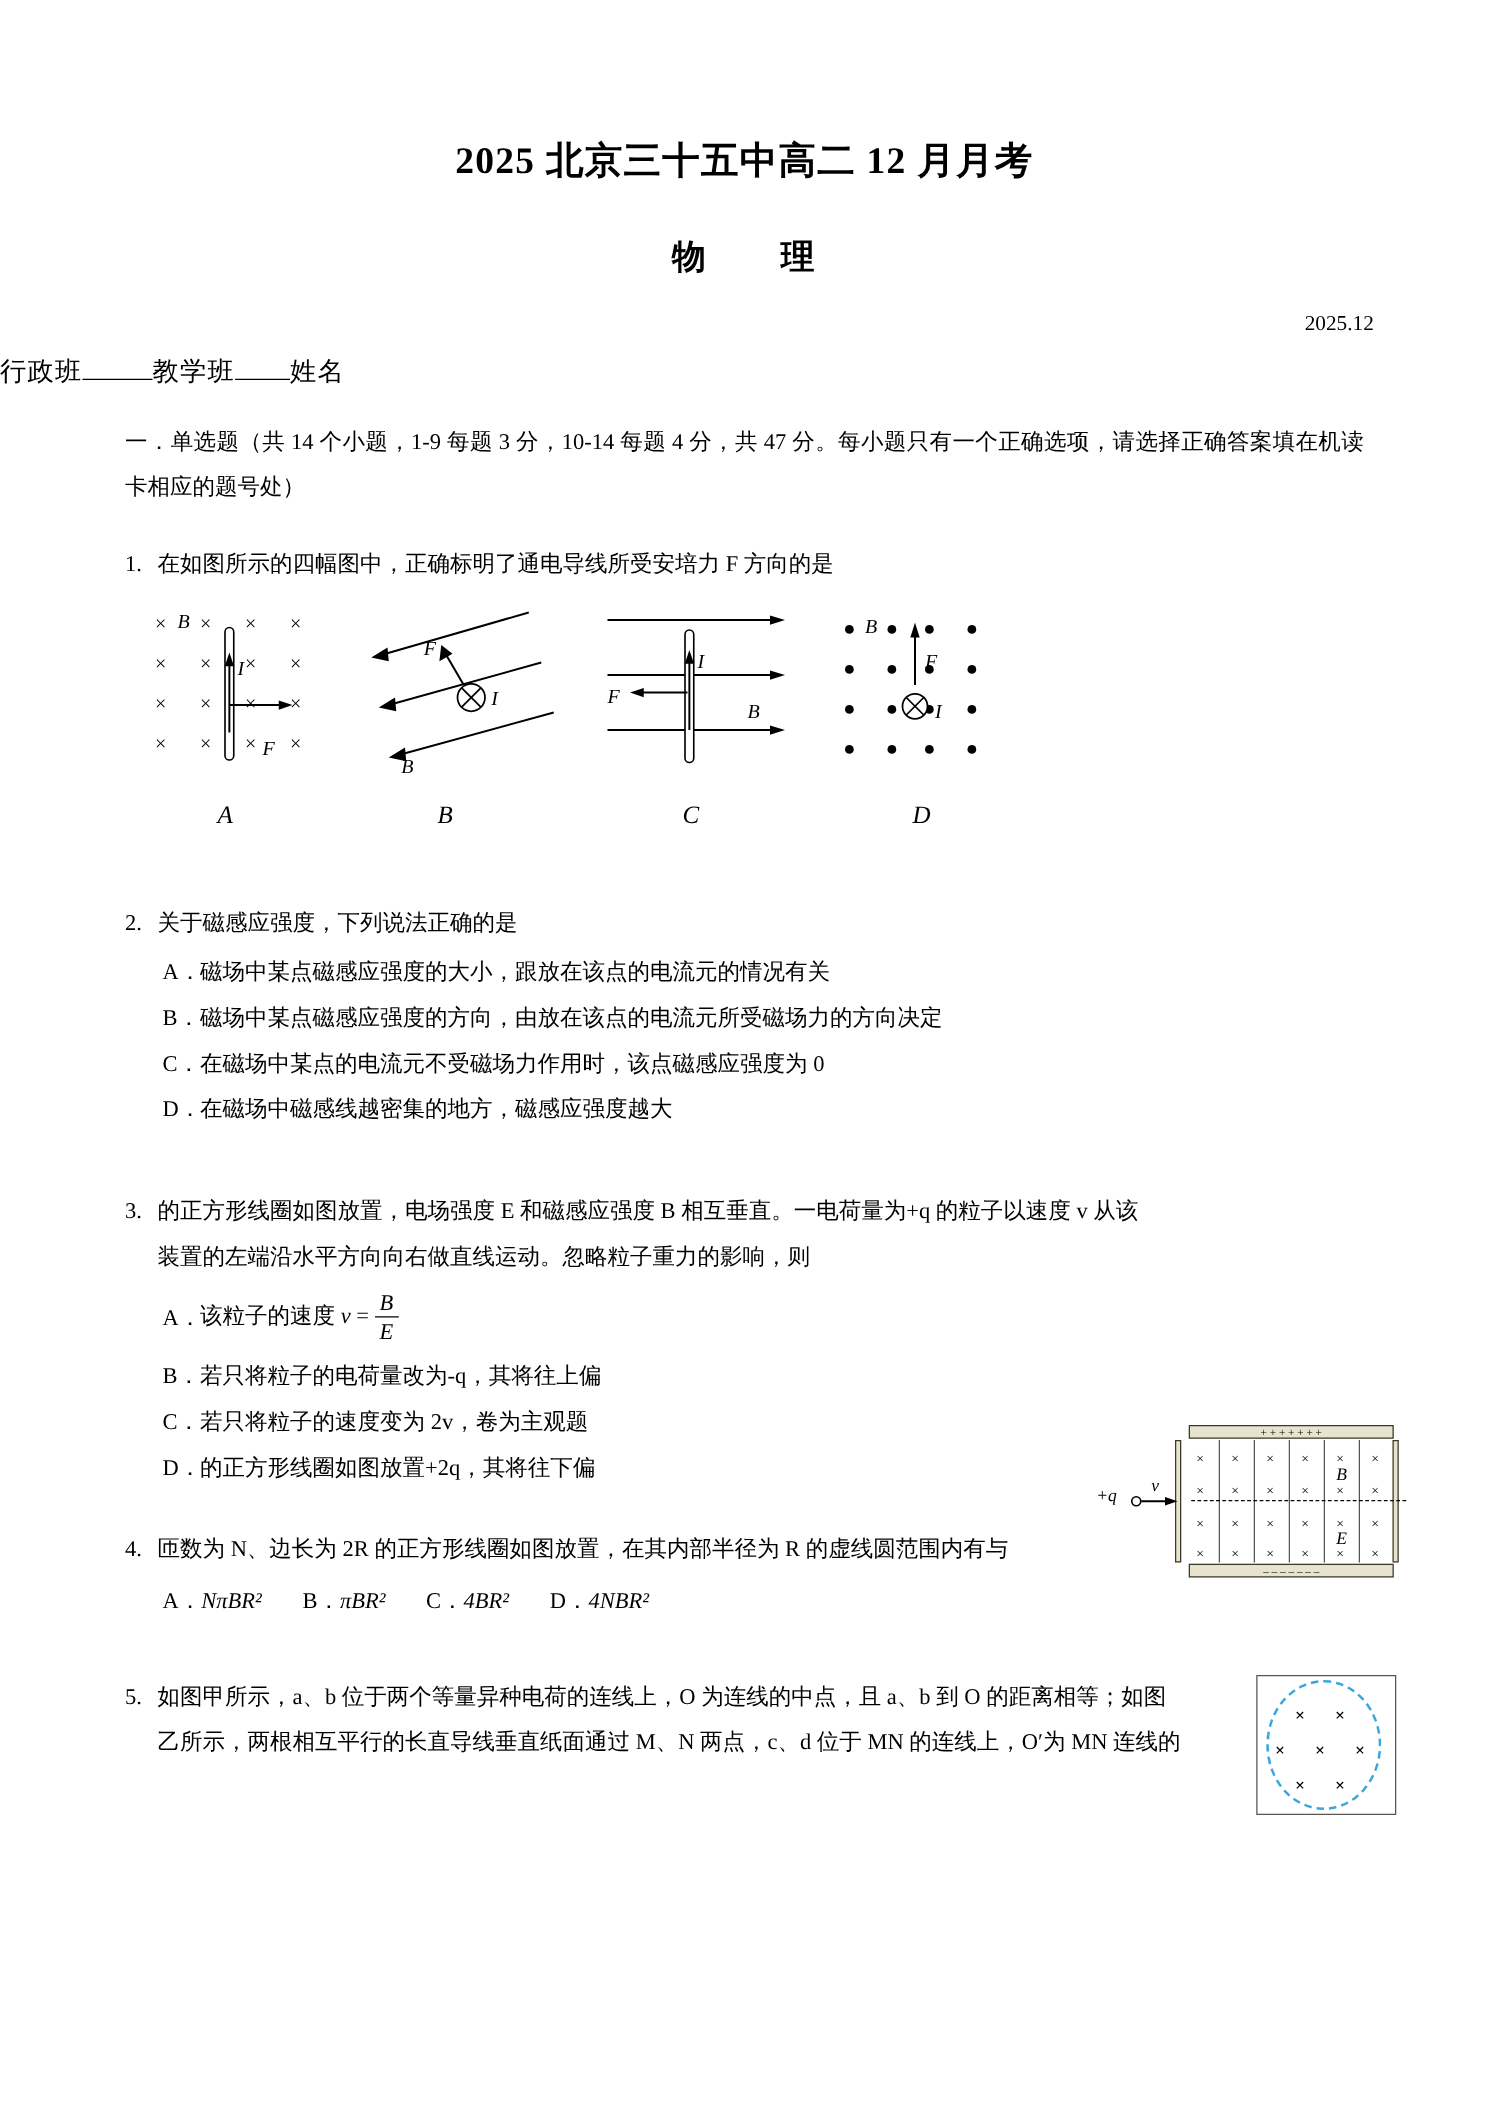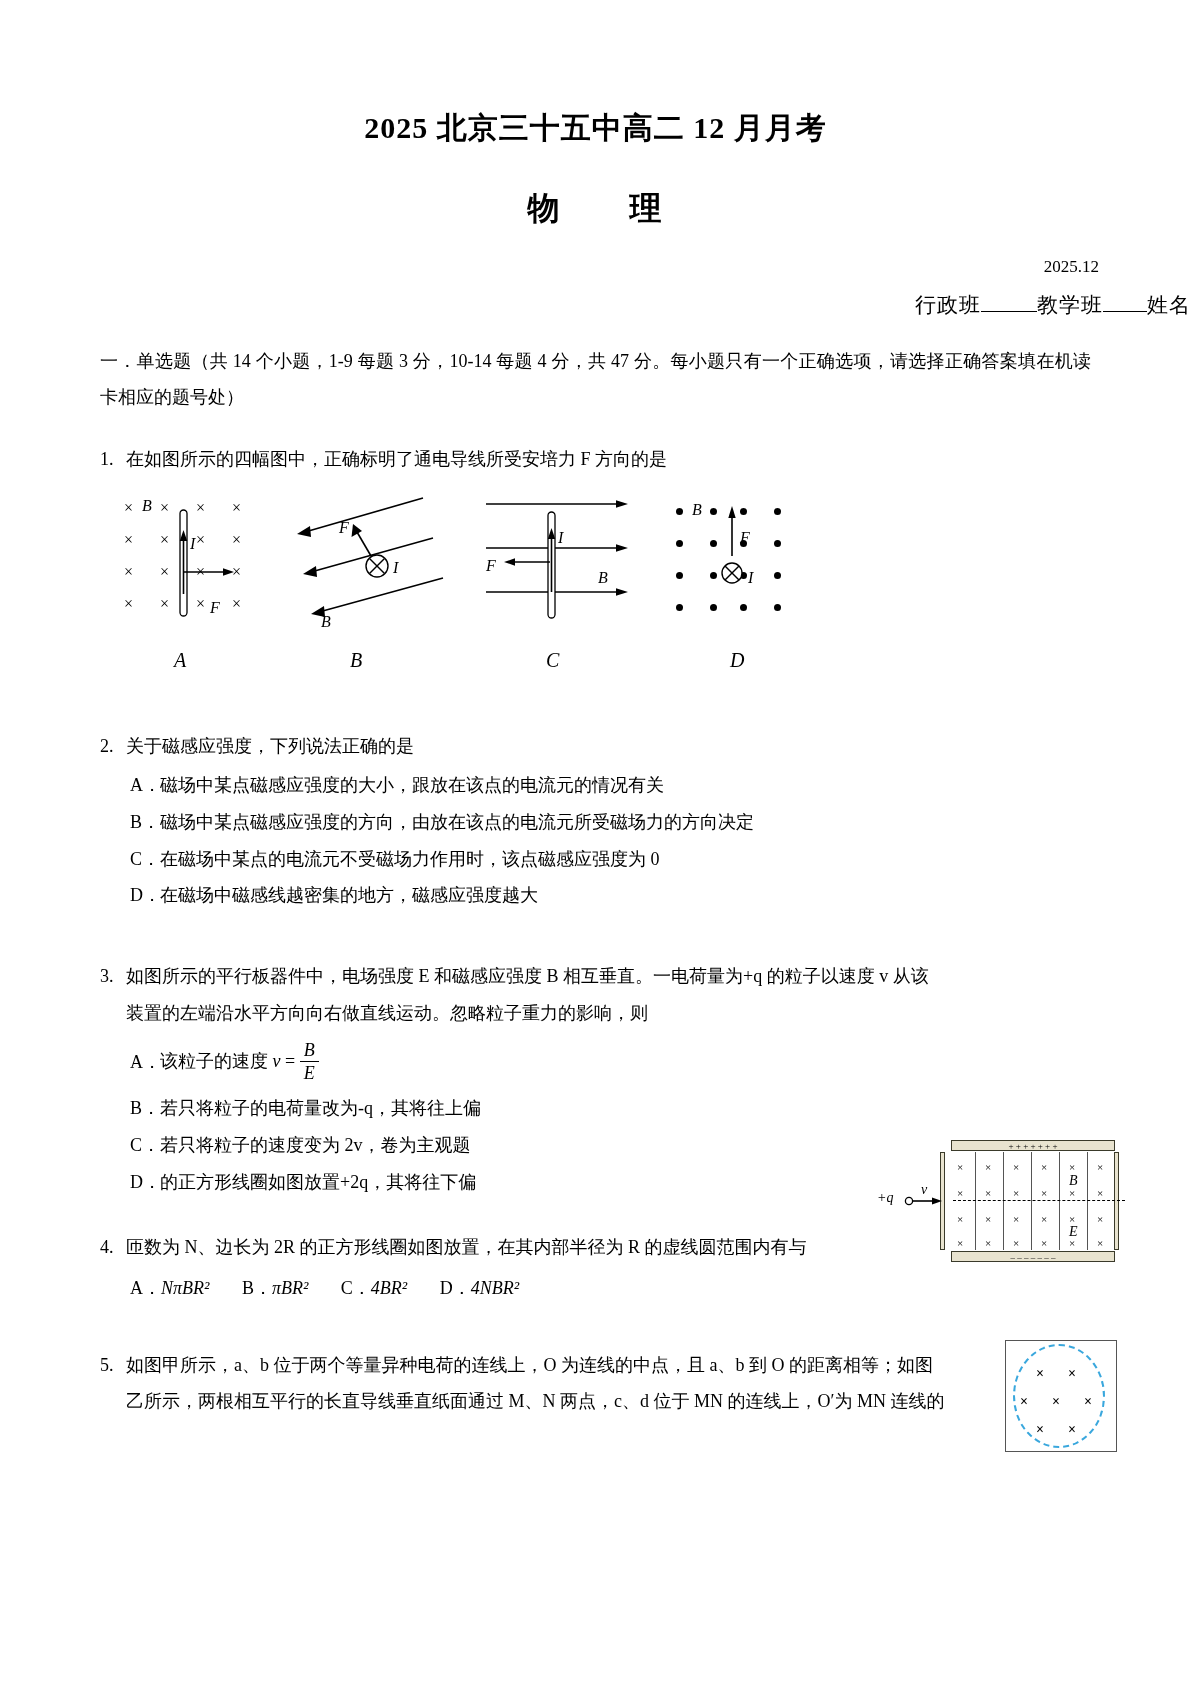--- a/index.html
+++ b/index.html
@@ -9,26 +9,26 @@
     color:#000; position:relative; overflow:hidden;
   }
   .page { position:relative; width:1191px; height:1684px; padding:0; box-sizing:border-box; }
 
   
   .doc-title {
     text-align:center; font-weight:bold; font-size:30px;
     letter-spacing:1px; margin:108px 0 0 0;
   }
   .doc-subject {
-    text-align:center; font-weight:bold; font-size:32px;
+    text-align:center; font-weight:bold; font-size:27px;
     margin:38px 0 0 0; letter-spacing:2px;
   }
   .doc-date { text-align:right; font-size:17px; margin:26px 92px 0 0; }
   .doc-fields {
-    text-align:right; font-size:21px; margin:14px 0 0 16px;
+    text-align:left; font-size:21px; margin:14px 0 0 0;
     letter-spacing:1px;
   }
   .doc-fields .blank { display:inline-block; border-bottom:1.5px solid #000; }
   .b-long { width:56px; }
   .b-short { width:44px; }
 
   .instruction {
     margin:22px 100px 0 100px; font-size:16.5px; line-height:2.0;
     text-align:justify; text-indent:2.1em;
   }
@@ -290,21 +290,21 @@
         <span class="opt-k">D．</span>
         <span class="opt-t">在磁场中磁感线越密集的地方，磁感应强度越大</span>
       </div>
     </div>
   </div>
 
   <div class="q q3">
     <div class="q-stem">
       <span class="q-num">3.</span>
       <span class="q-body">
-        <span>如图所示的平行板器件中，电场强度 E 和磁感应强度 B 相互垂直。一电荷量为+q 的粒子以速度 v 从该</span>
+        <span>的正方形线圈如图放置，电场强度 E 和磁感应强度 B 相互垂直。一电荷量为+q 的粒子以速度 v 从该</span>
       </span>
     </div>
     <div style="margin-left:26px;">装置的左端沿水平方向向右做直线运动。忽略粒子重力的影响，则</div>
 
     <div class="opts">
       <div class="opt" style="align-items:center; height:56px;">
         <span class="opt-k">A．</span>
         <span class="opt-t">
           <span>该粒子的速度</span>
           <i>v</i>

